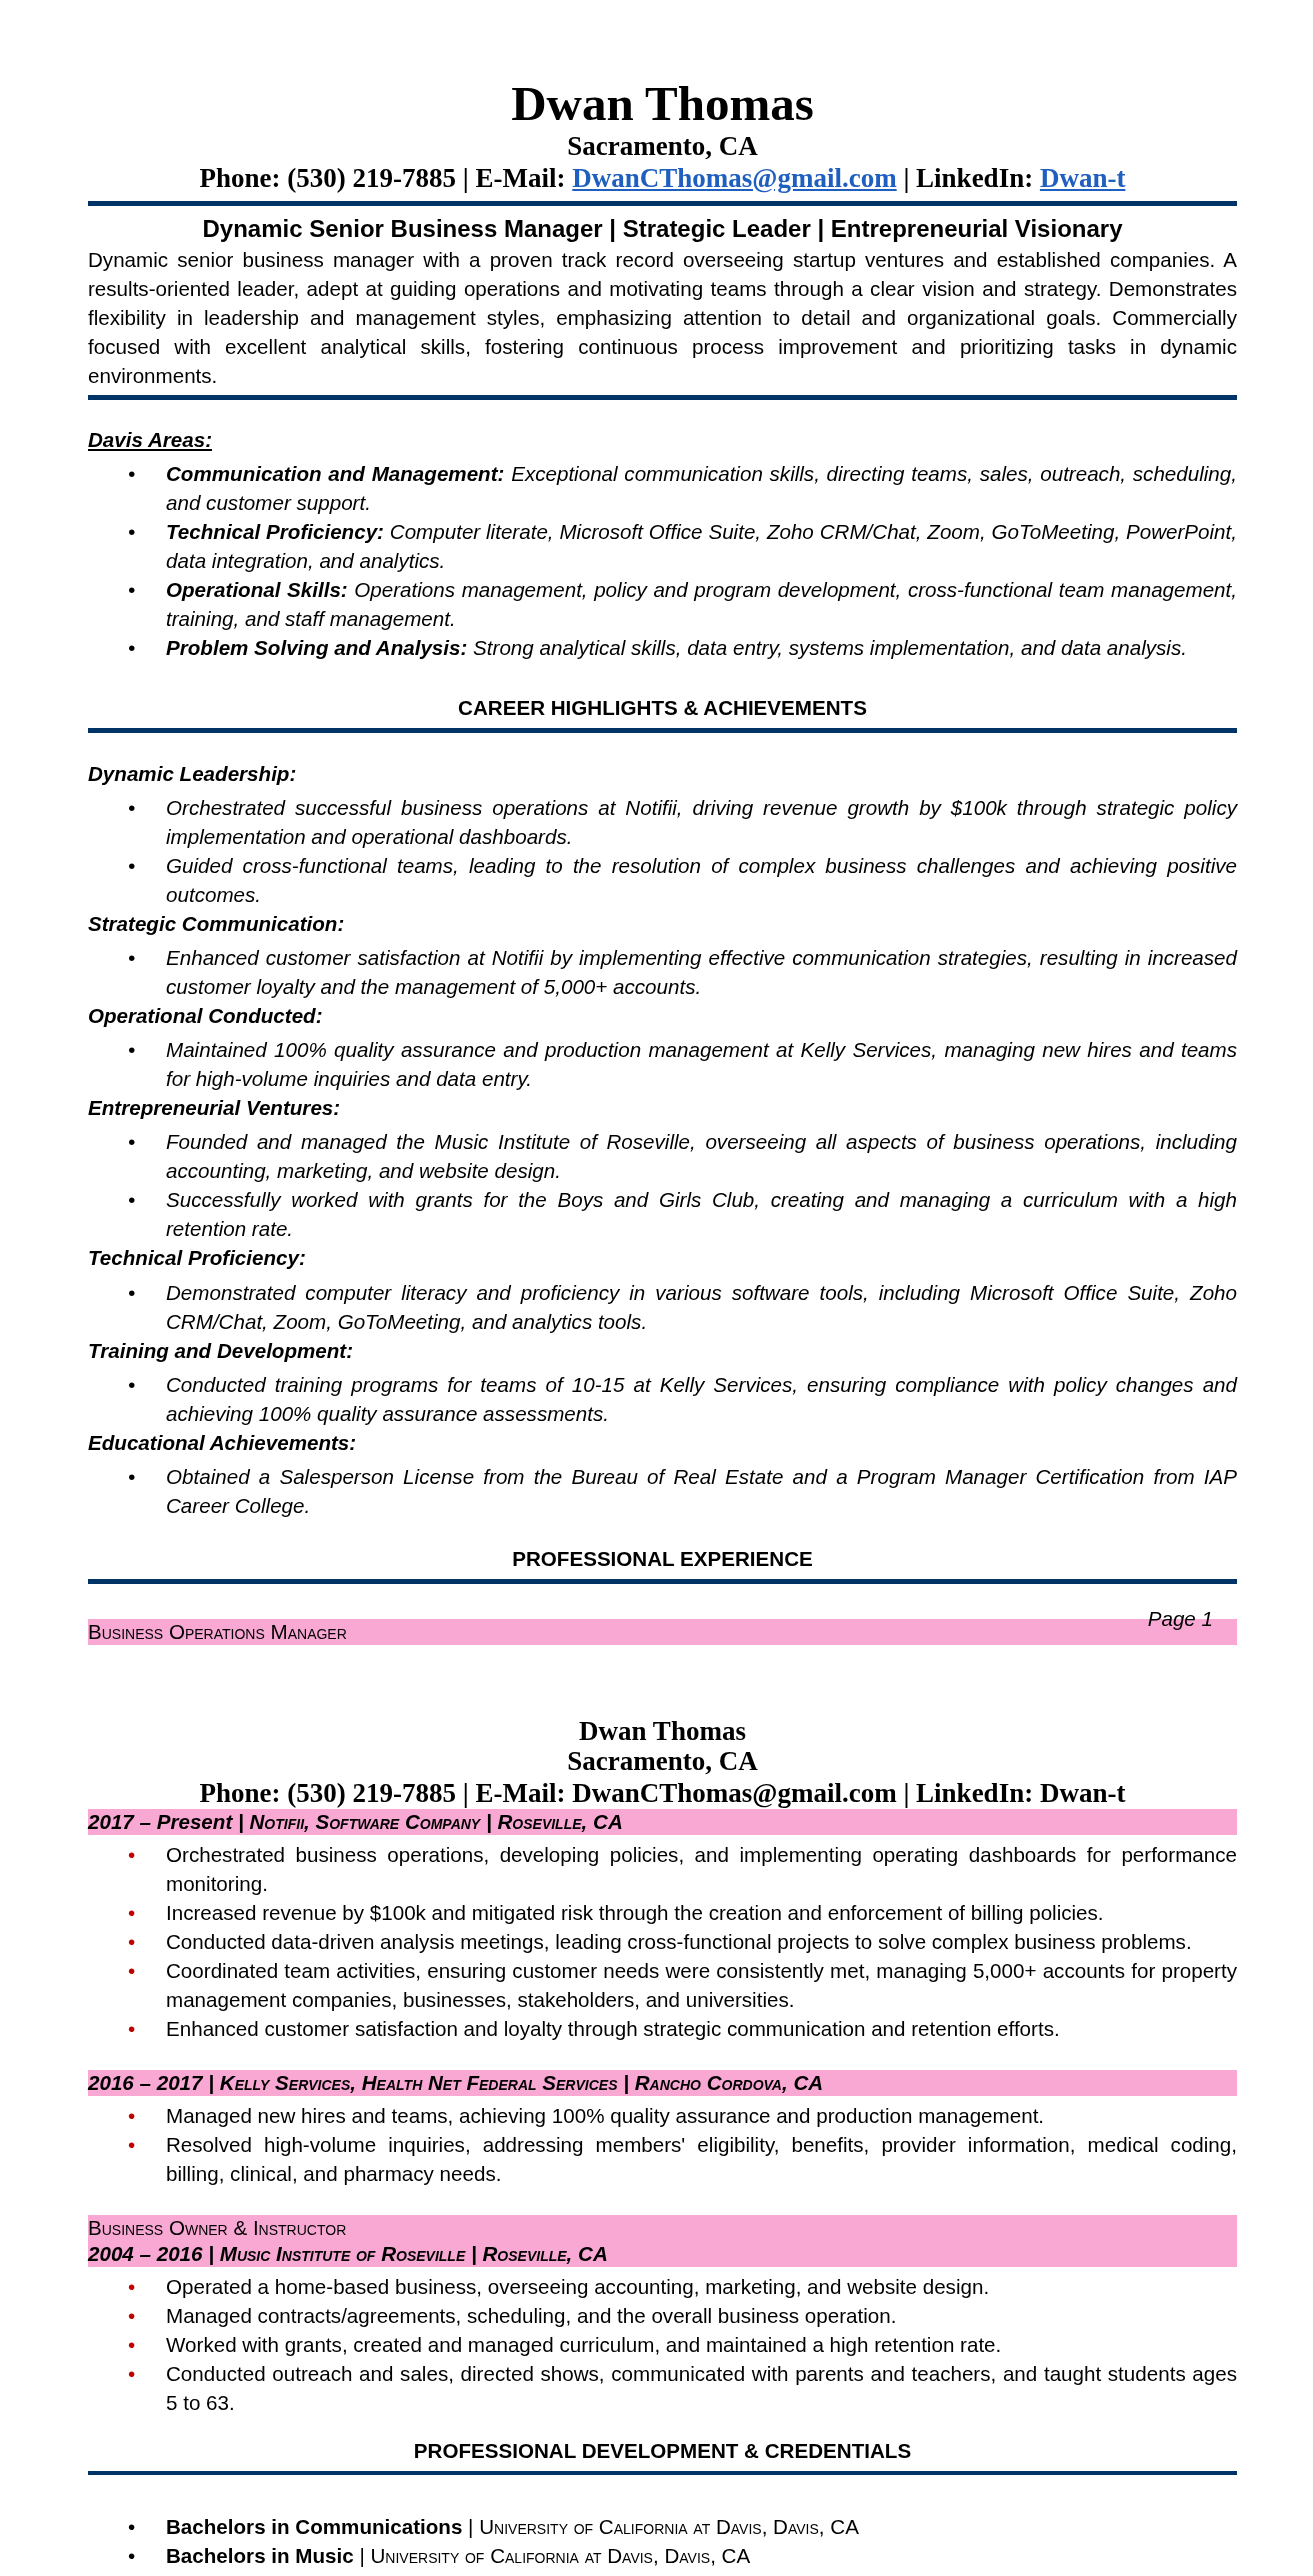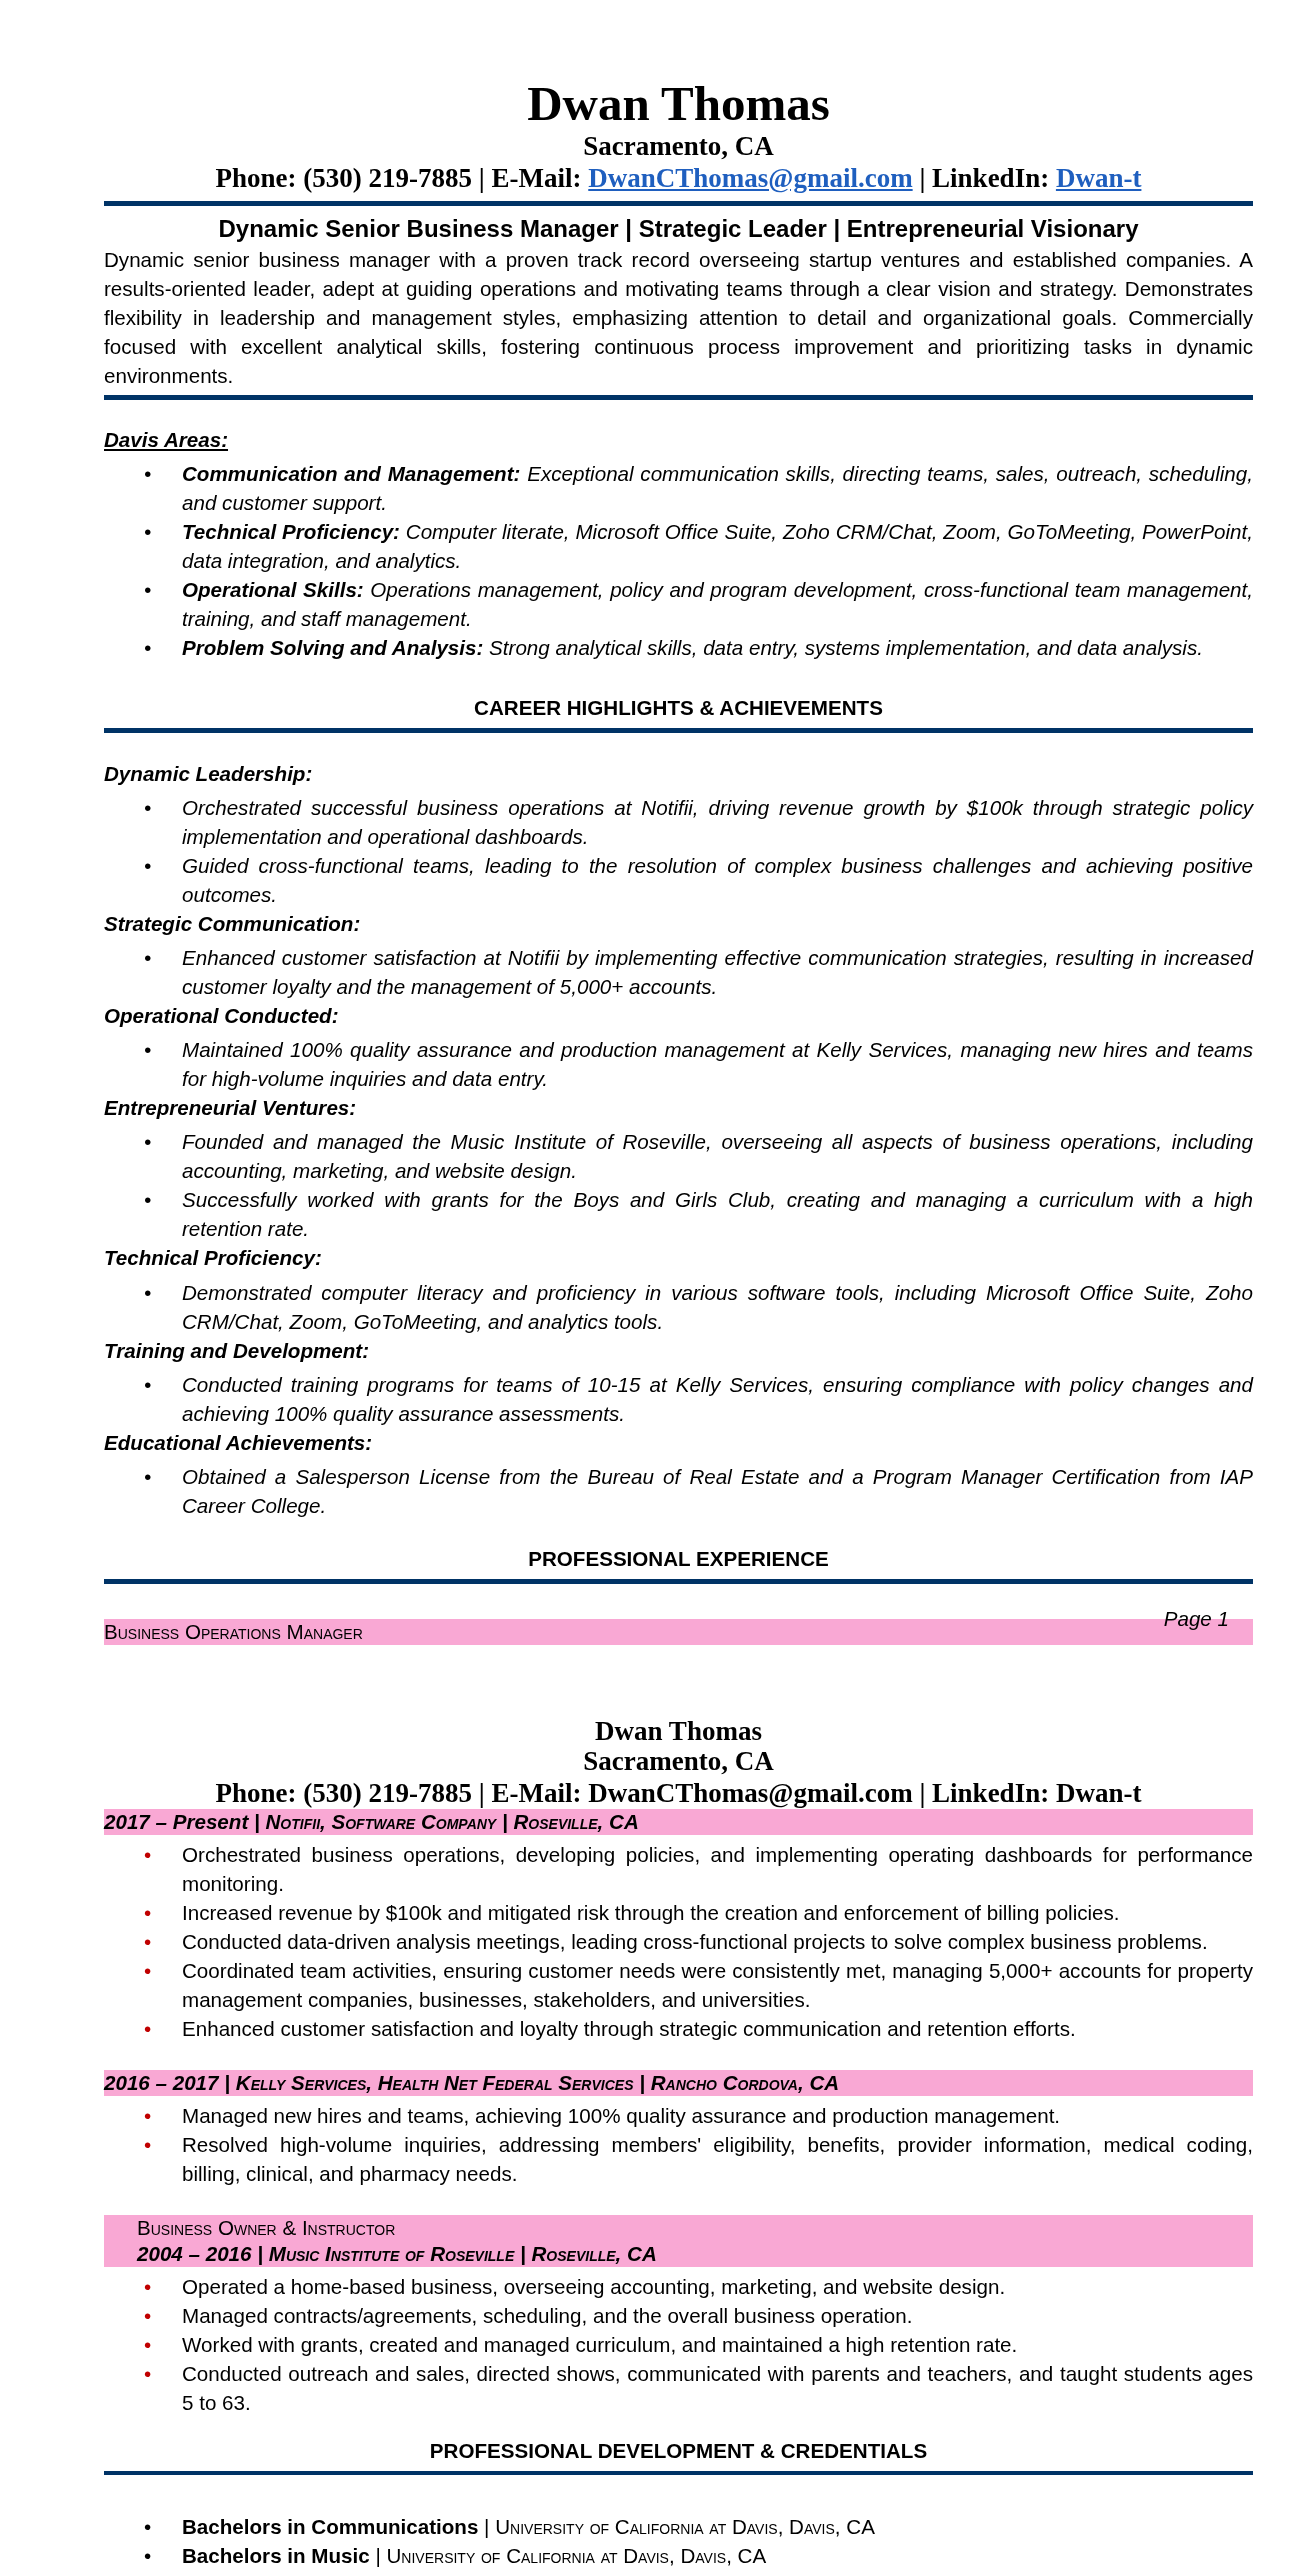--- a/index.html
+++ b/index.html
@@ -1,17 +1,17 @@
 <!DOCTYPE html>
 <html style="font-size:8.2px"><head>
 <meta charset="utf-8">
 <style>
   html, body { margin: 0; padding: 0; background: #ffffff; }
   body { width: 1314px; height: 3400px; position: relative; overflow: hidden; color: #000; }
-  .page { position: absolute; left: 16px; width: 1290px; }
+  .page { position: absolute; left: 0; width: 1290px; }
   .p1 { top: 0; height: 1700px; }
   .p2 { top: 1700px; height: 1700px; }
   .content { position: absolute; left: 88px; width: 1149px; }
   .serif { font-family: "Liberation Serif", serif; }
   .sans { font-family: "Liberation Sans", sans-serif; }
 
   .name-big { text-align: center; font-weight: bold; font-size: 49px; line-height: 54px; }
   .city { text-align: center; font-weight: bold; font-size: 27px; line-height: 31px; }
   .contact { text-align: center; font-weight: bold; font-size: 27px; line-height: 32px; }
   .contact a { color: #1f5fbf; text-decoration: underline; }
@@ -158,21 +158,21 @@
         <span class="sub sc">Kelly Services, Health Net Federal Services</span>
         <span class="sub">|</span>
         <span class="sub sc">Rancho Cordova, CA</span>
       </div>
     </div>
     <ul class="blist red sans">
       <li><span class="bul">•</span><span>Managed new hires and teams, achieving 100% quality assurance and production management.</span></li>
       <li><span class="bul">•</span><span>Resolved high-volume inquiries, addressing members' eligibility, benefits, provider information, medical coding, billing, clinical, and pharmacy needs.</span></li>
     </ul>
 
-    <div class="shade sans" style="margin-top:27px;padding-left:33px;">
+    <div class="shade sans" style="margin-top:27px;">
       <div class="title">Business Owner &amp; Instructor</div>
       <div>
         <span class="sub">2004 – 2016</span>
         <span class="sub">|</span>
         <span class="sub sc">Music Institute of Roseville</span>
         <span class="sub">|</span>
         <span class="sub sc">Roseville, CA</span>
       </div>
     </div>
     <ul class="blist red sans">

